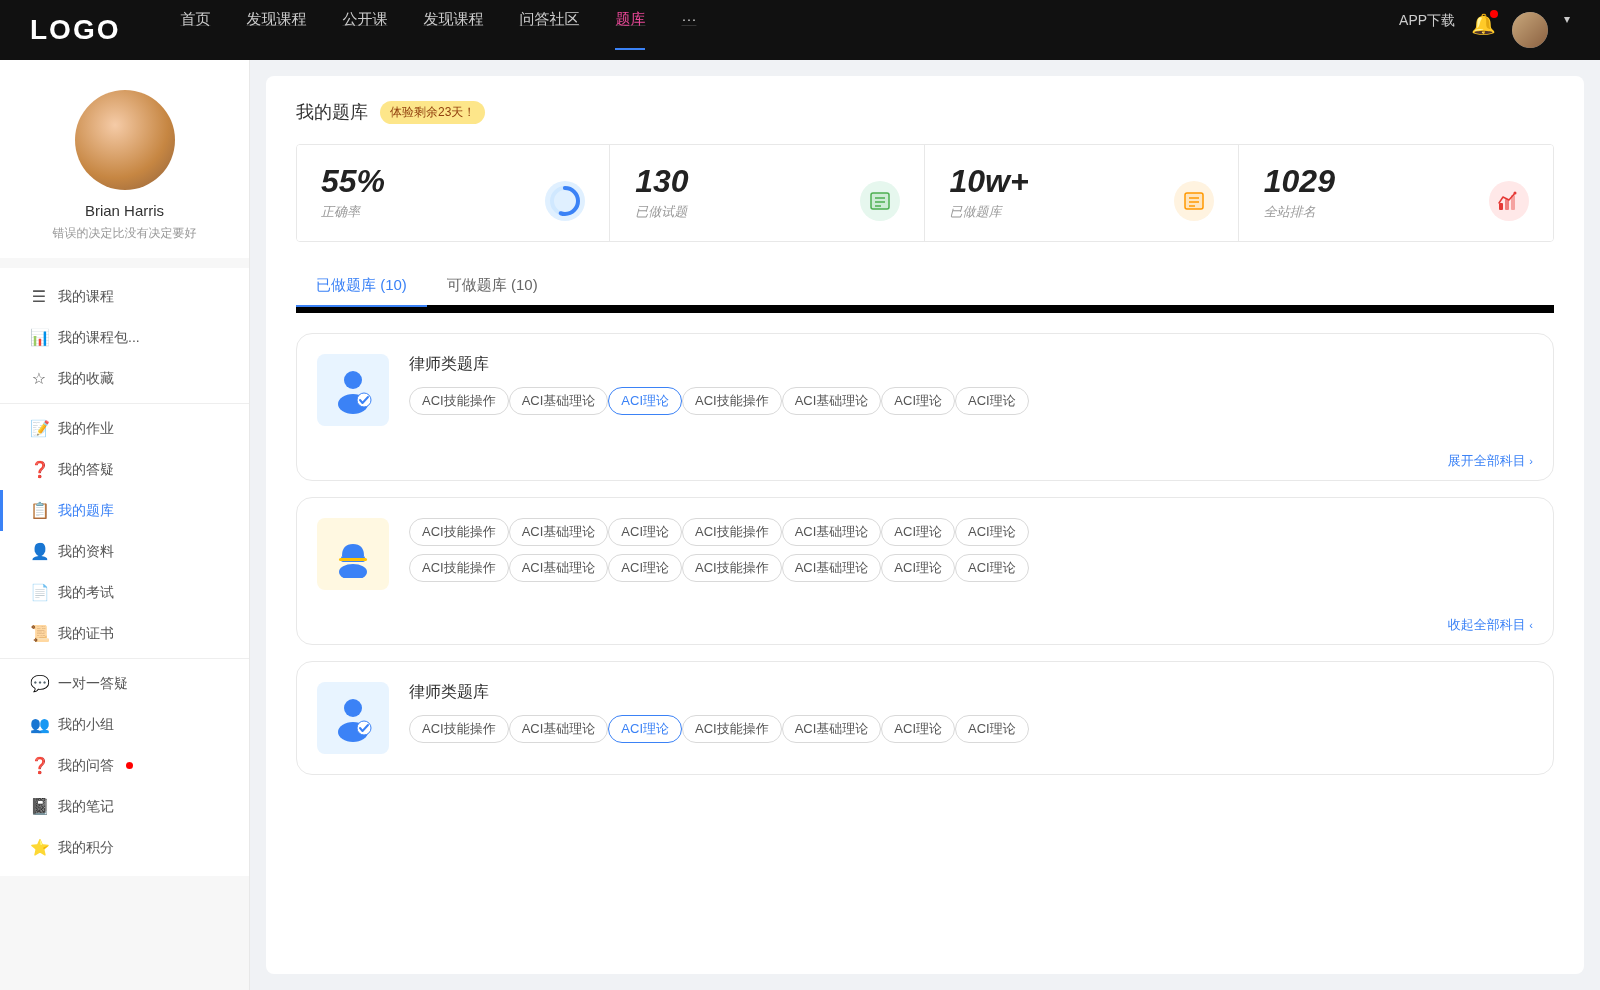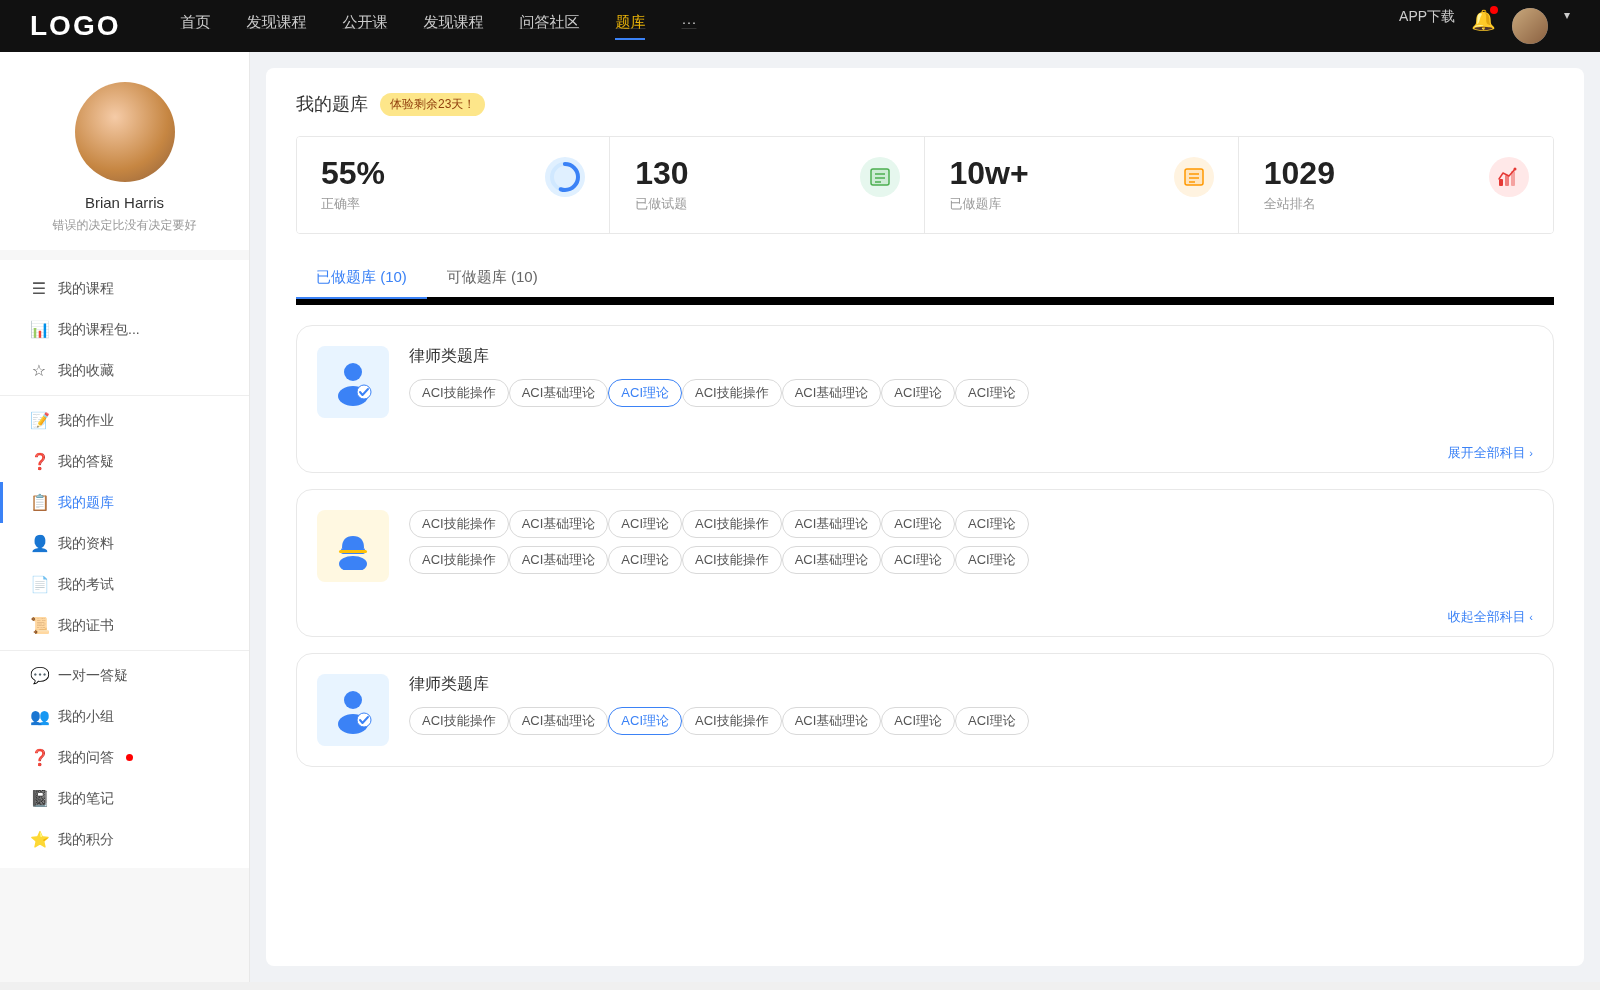--- a/index.html
+++ b/index.html
@@ -1,21 +1,21 @@
 <!DOCTYPE html>
 <html><head>
   <meta charset="utf-8">
   <style>
     * { box-sizing: border-box; margin: 0; padding: 0; }
     body { font-family: -apple-system, BlinkMacSystemFont, 'PingFang SC', 'Microsoft YaHei', sans-serif; background: #f0f0f0; color: #333; }
 
     
     .navbar {
       background: #111;
-      height: 52px;
+      height: 60px;
       display: flex;
       align-items: center;
       padding: 0 30px;
       position: relative;
       z-index: 10;
     }
     .navbar-logo {
       color: white;
       font-size: 28px;
       font-weight: bold;
@@ -27,23 +27,23 @@
       gap: 36px;
       flex: 1;
       text-decoration: underline;
     }
     .navbar-nav a {
       color: #ccc;
       text-decoration: none;
       font-size: 15px;
     }
     .navbar-nav a.active {
-      color: #eab308;
+      color: #ec4899;
       border-bottom: 2px solid #3b82f6;
-      padding-bottom: 6px;
+      padding-bottom: 19px;
     }
     .navbar-right {
       display: flex;
       gap: 16px;
     }
     .navbar-app-download {
       color: #ccc;
       font-size: 14px;
     }
     .navbar-bell {
@@ -207,23 +207,24 @@
       gap: 1px;
       border: 1px solid #e8e8e8;
       border-radius: 4px;
       overflow: hidden;
       margin-bottom: 24px;
     }
     .stat-card {
       background: white;
       padding: 20px 24px;
       display: flex;
-      align-items: flex-start;
+      align-items: flex-end;
       gap: 16px;
       border-right: 1px solid #e8e8e8;
+      font-style: italic;
     }
     .stat-card:last-child { border-right: none; }
     .stat-text-block { flex: 1; }
     .stat-value {
       font-size: 32px;
       font-weight: 600;
       color: #222;
       line-height: 1;
       margin-bottom: 6px;
     }

